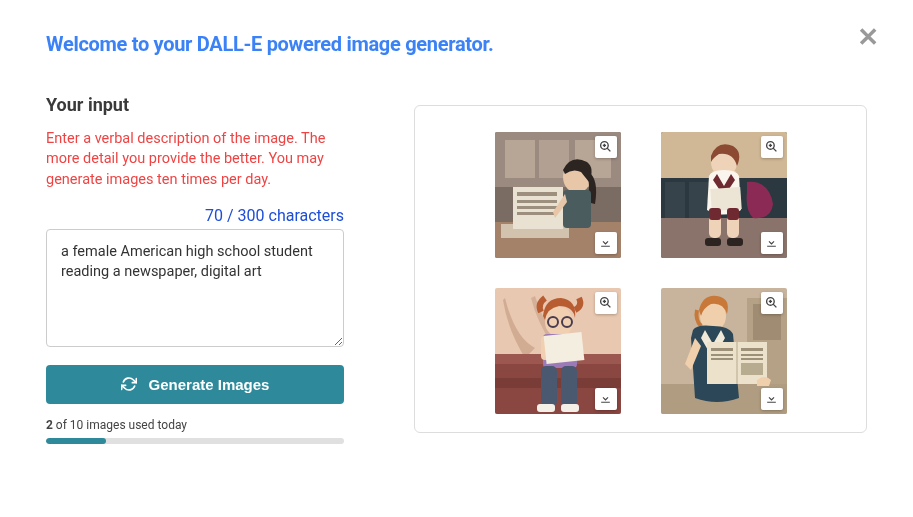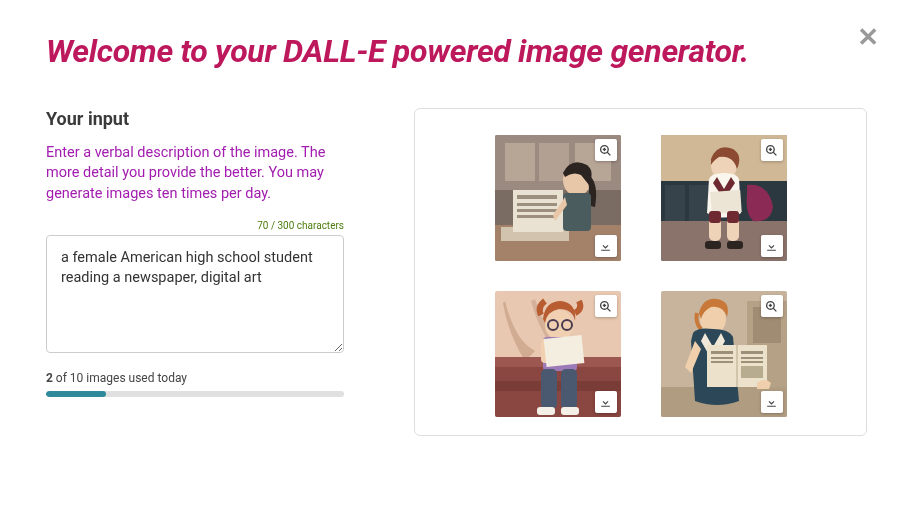--- a/index.html
+++ b/index.html
@@ -18,50 +18,50 @@
       font-size: 26px;
       color: #999;
       cursor: pointer;
       font-weight: bold;
       line-height: 1;
     }
     .header {
       padding: 32px 46px 0 46px;
     }
     .header h1 {
-      font-size: 32px;
+      font-size: 20px;
       font-weight: 700;
-      color: #be185d;
+      color: #3b82f6;
       letter-spacing: -0.3px;
-      font-style: italic;
     }
     .main {
       display: flex;
       padding: 38px 46px 0 46px;
       gap: 70px;
+      align-items: center;
     }
     .left-col {
       width: 298px;
       flex-shrink: 0;
     }
     .input-title {
       font-size: 18px;
       font-weight: 700;
       color: #3a3a3a;
       margin-bottom: 14px;
     }
     .input-desc {
       font-size: 14.5px;
-      color: #a21caf;
+      color: #ef4444;
       line-height: 1.4;
       margin-bottom: 16px;
     }
     .char-count {
-      font-size: 10px;
-      color: #4d7c0f;
+      font-size: 16px;
+      color: #1d4ed8;
       text-align: right;
       margin-bottom: 4px;
     }
     .prompt-input {
       width: 100%;
       height: 118px;
       border: 1px solid #ccc;
       border-radius: 4px;
       padding: 12px 14px;
       font-size: 14.5px;
@@ -182,20 +182,28 @@
 <div class="header">
   <h1>Welcome to your DALL-E powered image generator.</h1>
 </div>
 
 <div class="main">
   <div class="left-col">
     <div class="input-title">Your input</div>
     <div class="input-desc">Enter a verbal description of the image. The more detail you provide the better. You may generate images ten times per day.</div>
     <div class="char-count">70 / 300 characters</div>
     <textarea class="prompt-input" style="">a female American high school student reading a newspaper, digital art</textarea>
+    <button class="generate-btn">
+      <svg class="refresh-icon" viewBox="0 0 24 24" fill="none" stroke="white" stroke-width="2.5" stroke-linecap="round" stroke-linejoin="round">
+        <polyline points="23 4 23 10 17 10"></polyline>
+        <polyline points="1 20 1 14 7 14"></polyline>
+        <path d="M3.51 9a9 9 0 0 1 14.85-3.36L23 10M1 14l4.64 4.36A9 9 0 0 0 20.49 15"></path>
+      </svg>
+      <span>Generate Images</span>
+    </button>
     <div class="usage-text">
       <b>2</b><span> of 10 images used today</span>
     </div>
     <div class="usage-bar">
       <div class="usage-fill" style="width: 20%;"></div>
     </div>
   </div>
 
   <div class="right-col">
     <div class="results-grid">

